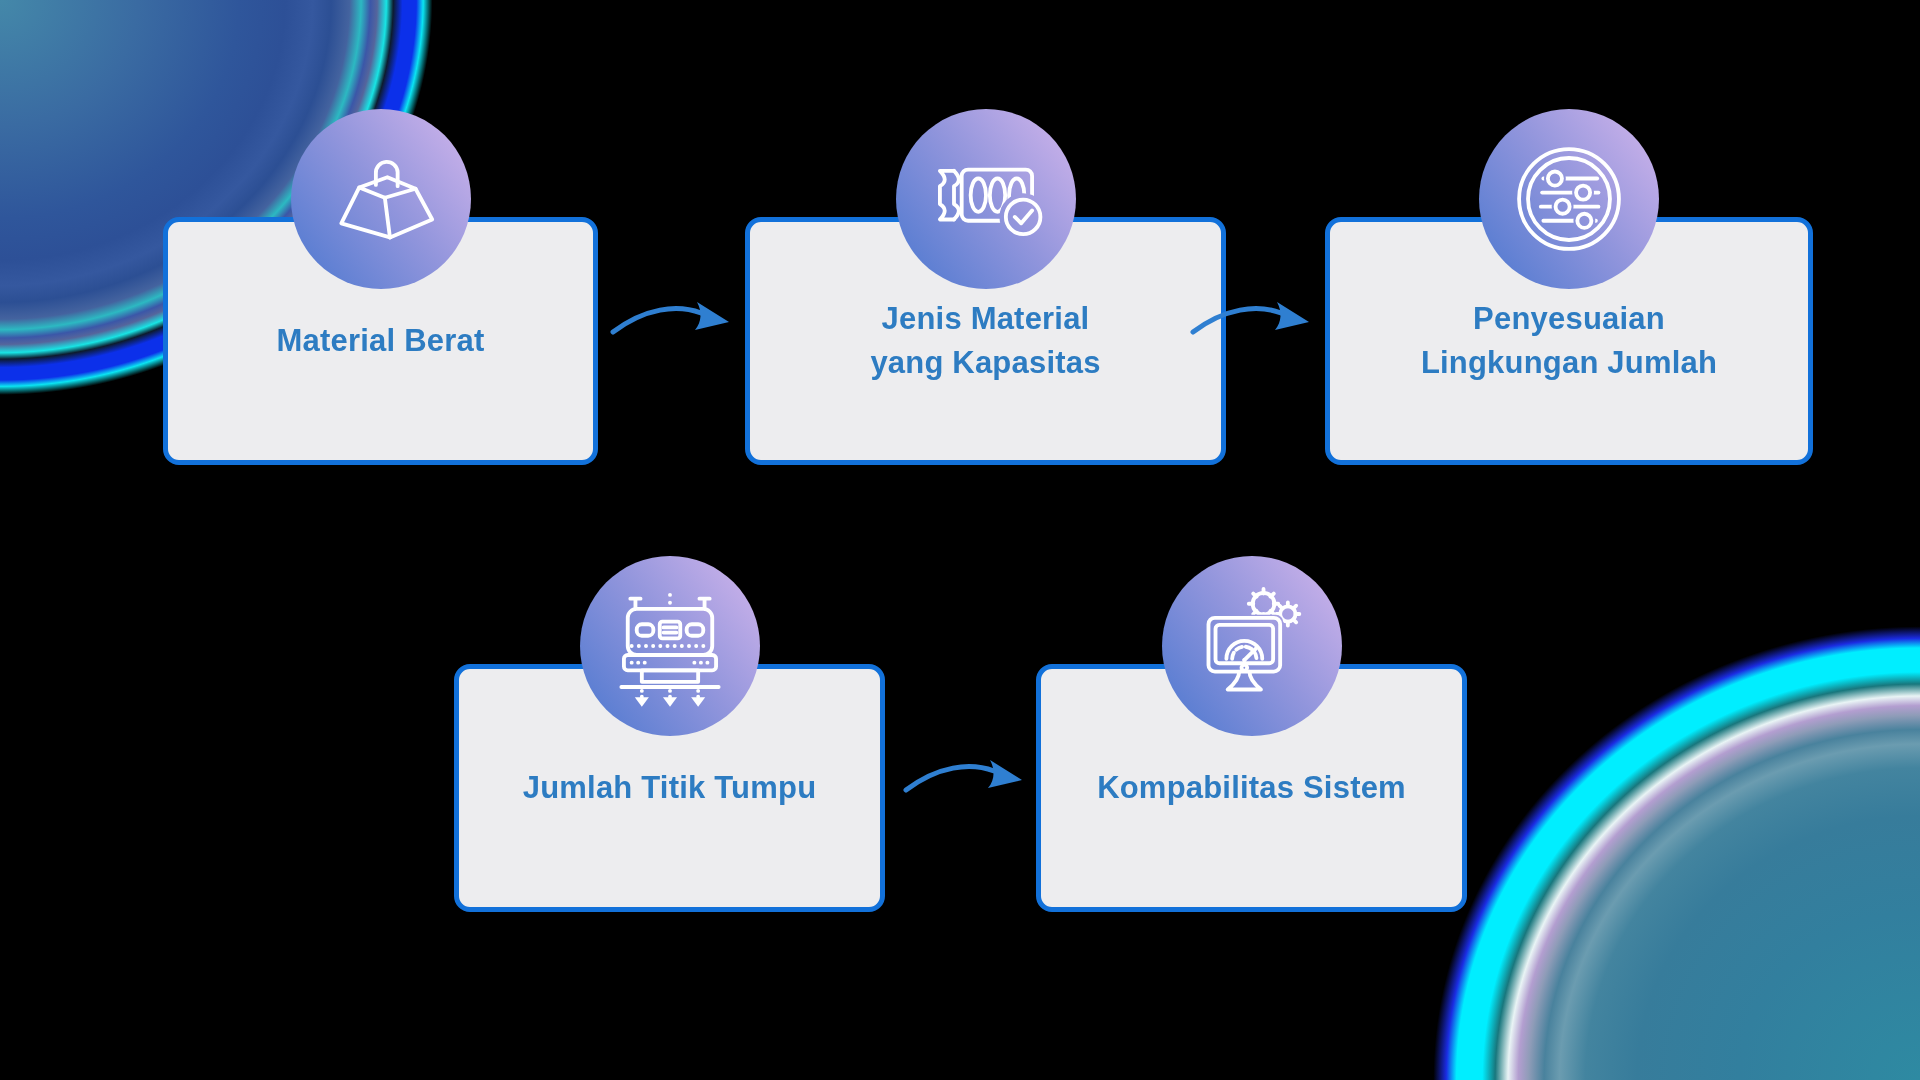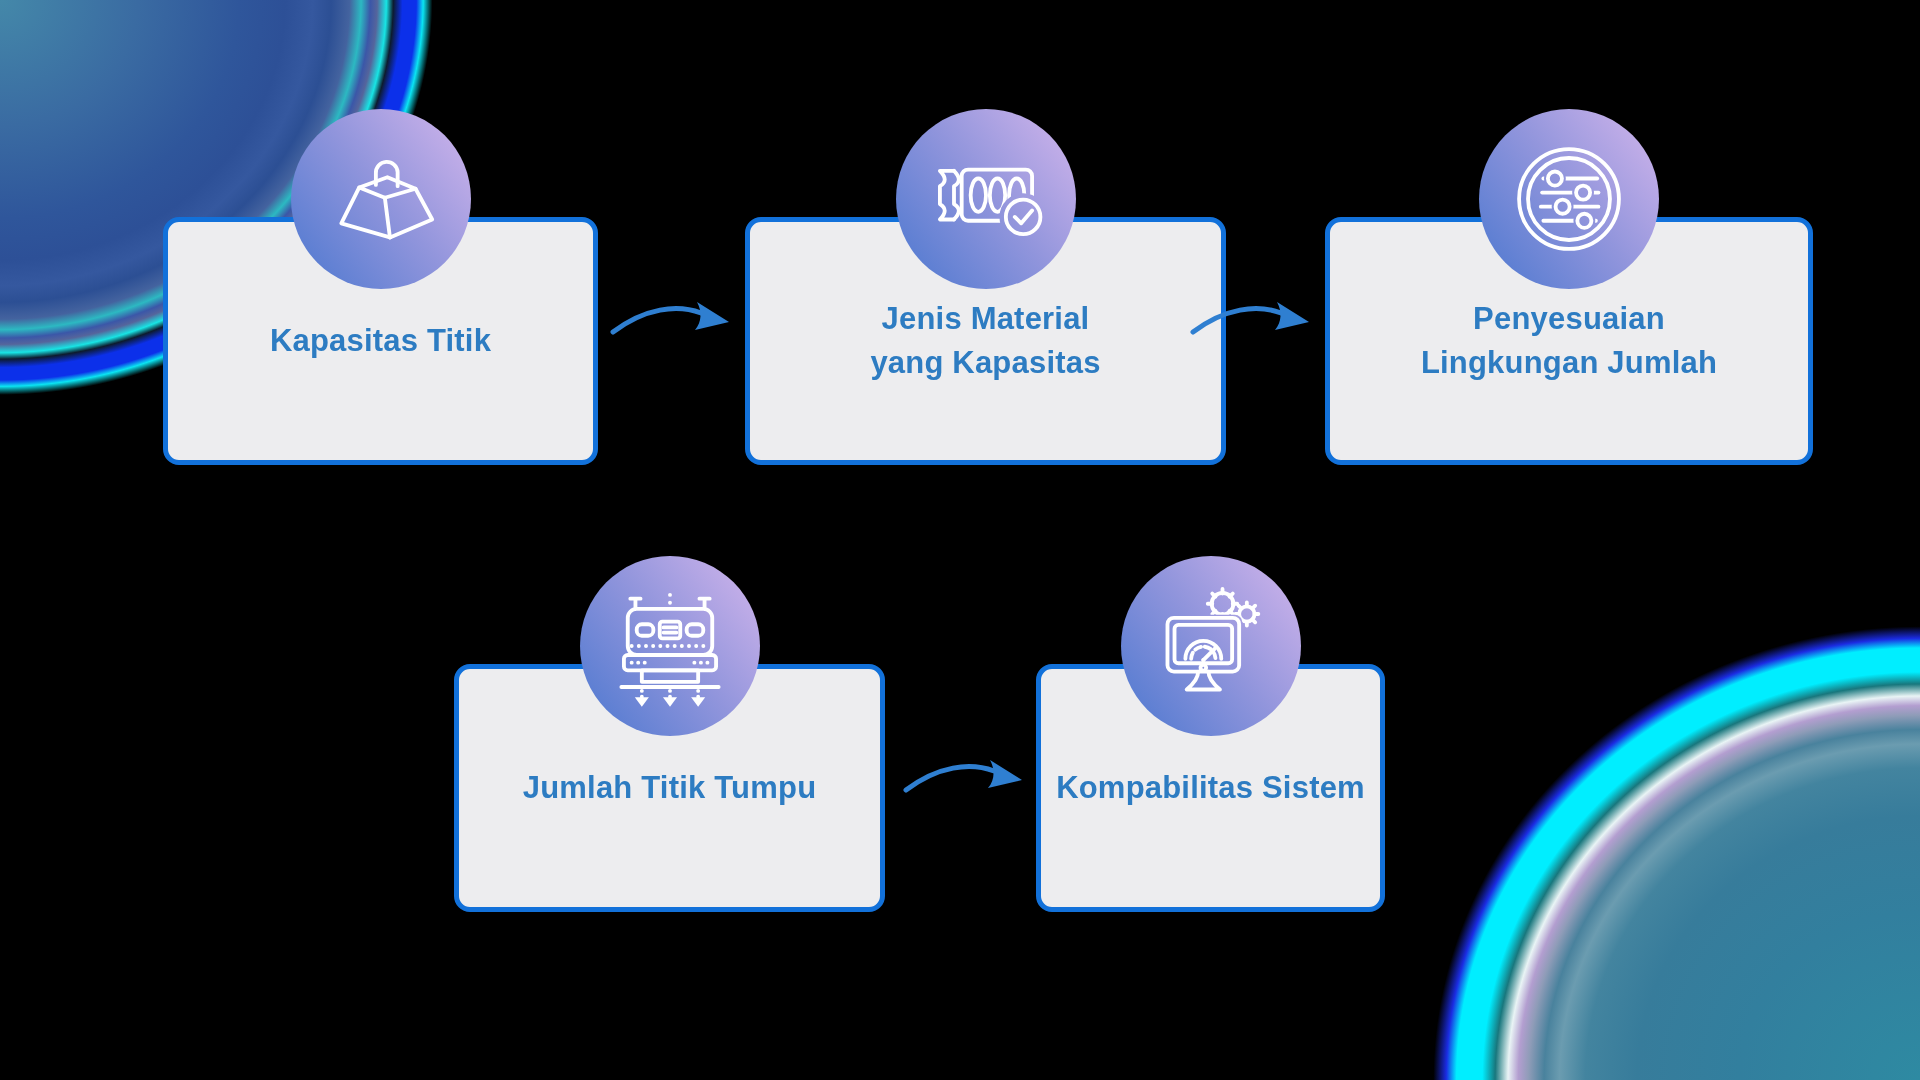--- a/index.html
+++ b/index.html
@@ -58,21 +58,21 @@
         <g class="icon-stroke" stroke-width="3">
           <path d="M46 39 V30 A8.5 8.5 0 0 1 63 29 V40"></path>
           <path d="M33 41 L55 33 L77 42 L53 49 Z"></path>
           <path d="M33 41 L19 69 L57 80"></path>
           <path d="M77 42 L90 66 L57 80"></path>
           <path d="M53 49 L57 80"></path>
         </g>
       </svg>
     </div>
     <div class="card-title">
-      <span>Kapasitas Titik</span>
+      <span>Material Berat</span>
     </div>
   </div>
 
   <svg class="connector" style="left:605px;top:294px;" viewBox="0 0 130 48">
     <path d="M8 38 C40 14 72 10 96 19" fill="none" stroke="#2f7fd1" stroke-width="5" stroke-linecap="round"></path>
     <path d="M92 8 L124 28 L90 36 C97 28 97 17 92 8 Z" fill="#2f7fd1"></path>
   </svg>
 
   <div class="card" style="left:745px;top:217px;width:481px;">
     <div class="badge">
@@ -172,21 +172,21 @@
     <div class="card-title">
       <span>Jumlah Titik Tumpu</span>
     </div>
   </div>
 
   <svg class="connector" style="left:898px;top:752px;" viewBox="0 0 130 48">
     <path d="M8 38 C40 14 72 10 96 19" fill="none" stroke="#2f7fd1" stroke-width="5" stroke-linecap="round"></path>
     <path d="M92 8 L124 28 L90 36 C97 28 97 17 92 8 Z" fill="#2f7fd1"></path>
   </svg>
 
-  <div class="card" style="left:1036px;top:664px;width:349px;">
+  <div class="card" style="left:1036px;top:664px;width:431px;">
     <div class="badge">
       <svg viewBox="0 0 100 100">
         <defs>
           <mask id="mask-monitor">
             <rect width="100" height="100" fill="#fff"></rect>
             <rect x="13.5" y="25.5" width="61" height="47" rx="6" fill="#000"></rect>
           </mask>
         </defs>
         <g class="icon-stroke" stroke-width="3" mask="url(#mask-monitor)">
           <circle cx="59" cy="17" r="8.5"></circle>

